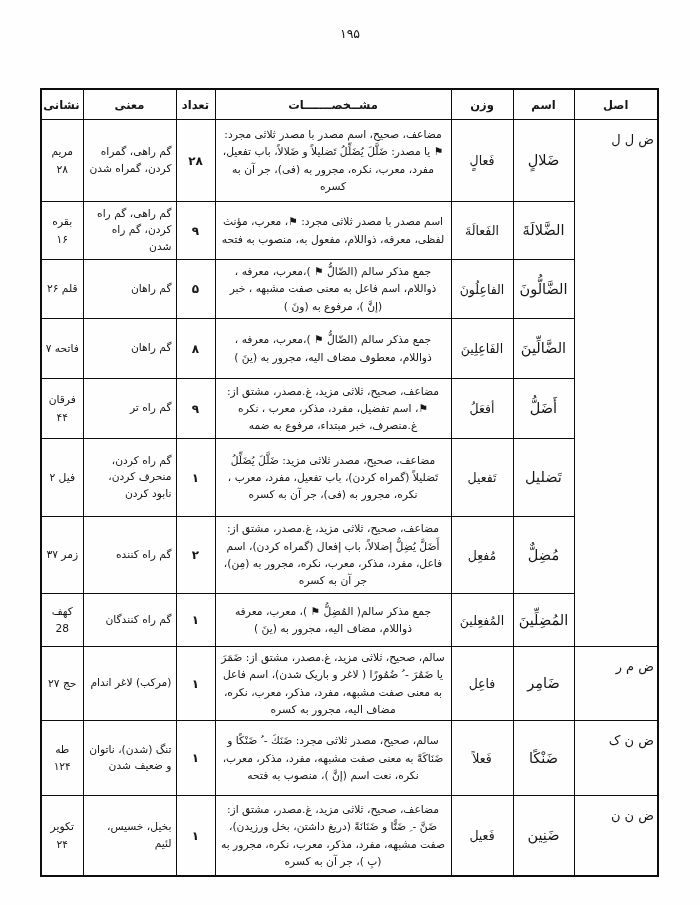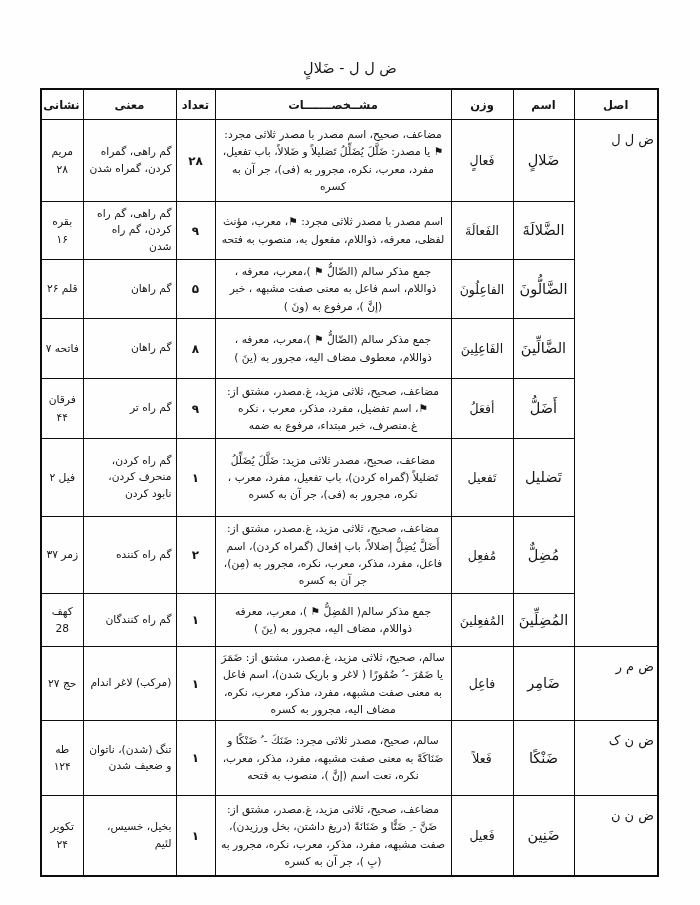--- a/index.html
+++ b/index.html
@@ -32,21 +32,21 @@
   td.details{text-align:center;font-size:10.7px;line-height:1.62;padding:2px 5px;}
   td.count{text-align:center;font-size:12px;font-weight:bold;}
   td.meaning{font-size:10.7px;line-height:1.55;padding:1px 4px;}
   td.ref{text-align:center;font-size:10.7px;line-height:1.6;padding:1px 3px;}
 </style>
 </head>
 <body>
 
 <div class="page">
 
-  <div class="page-title">ض ل ل - ضَلالٍ</div>
+  <div class="page-number">۱۹۵</div>
 
   <div class="table-wrap">
     <table>
       <colgroup>
         <col style="width:84px">
           <col style="width:61px">
           <col style="width:62px">
         <col style="width:236px">
           <col style="width:39px">
           <col style="width:93px">

